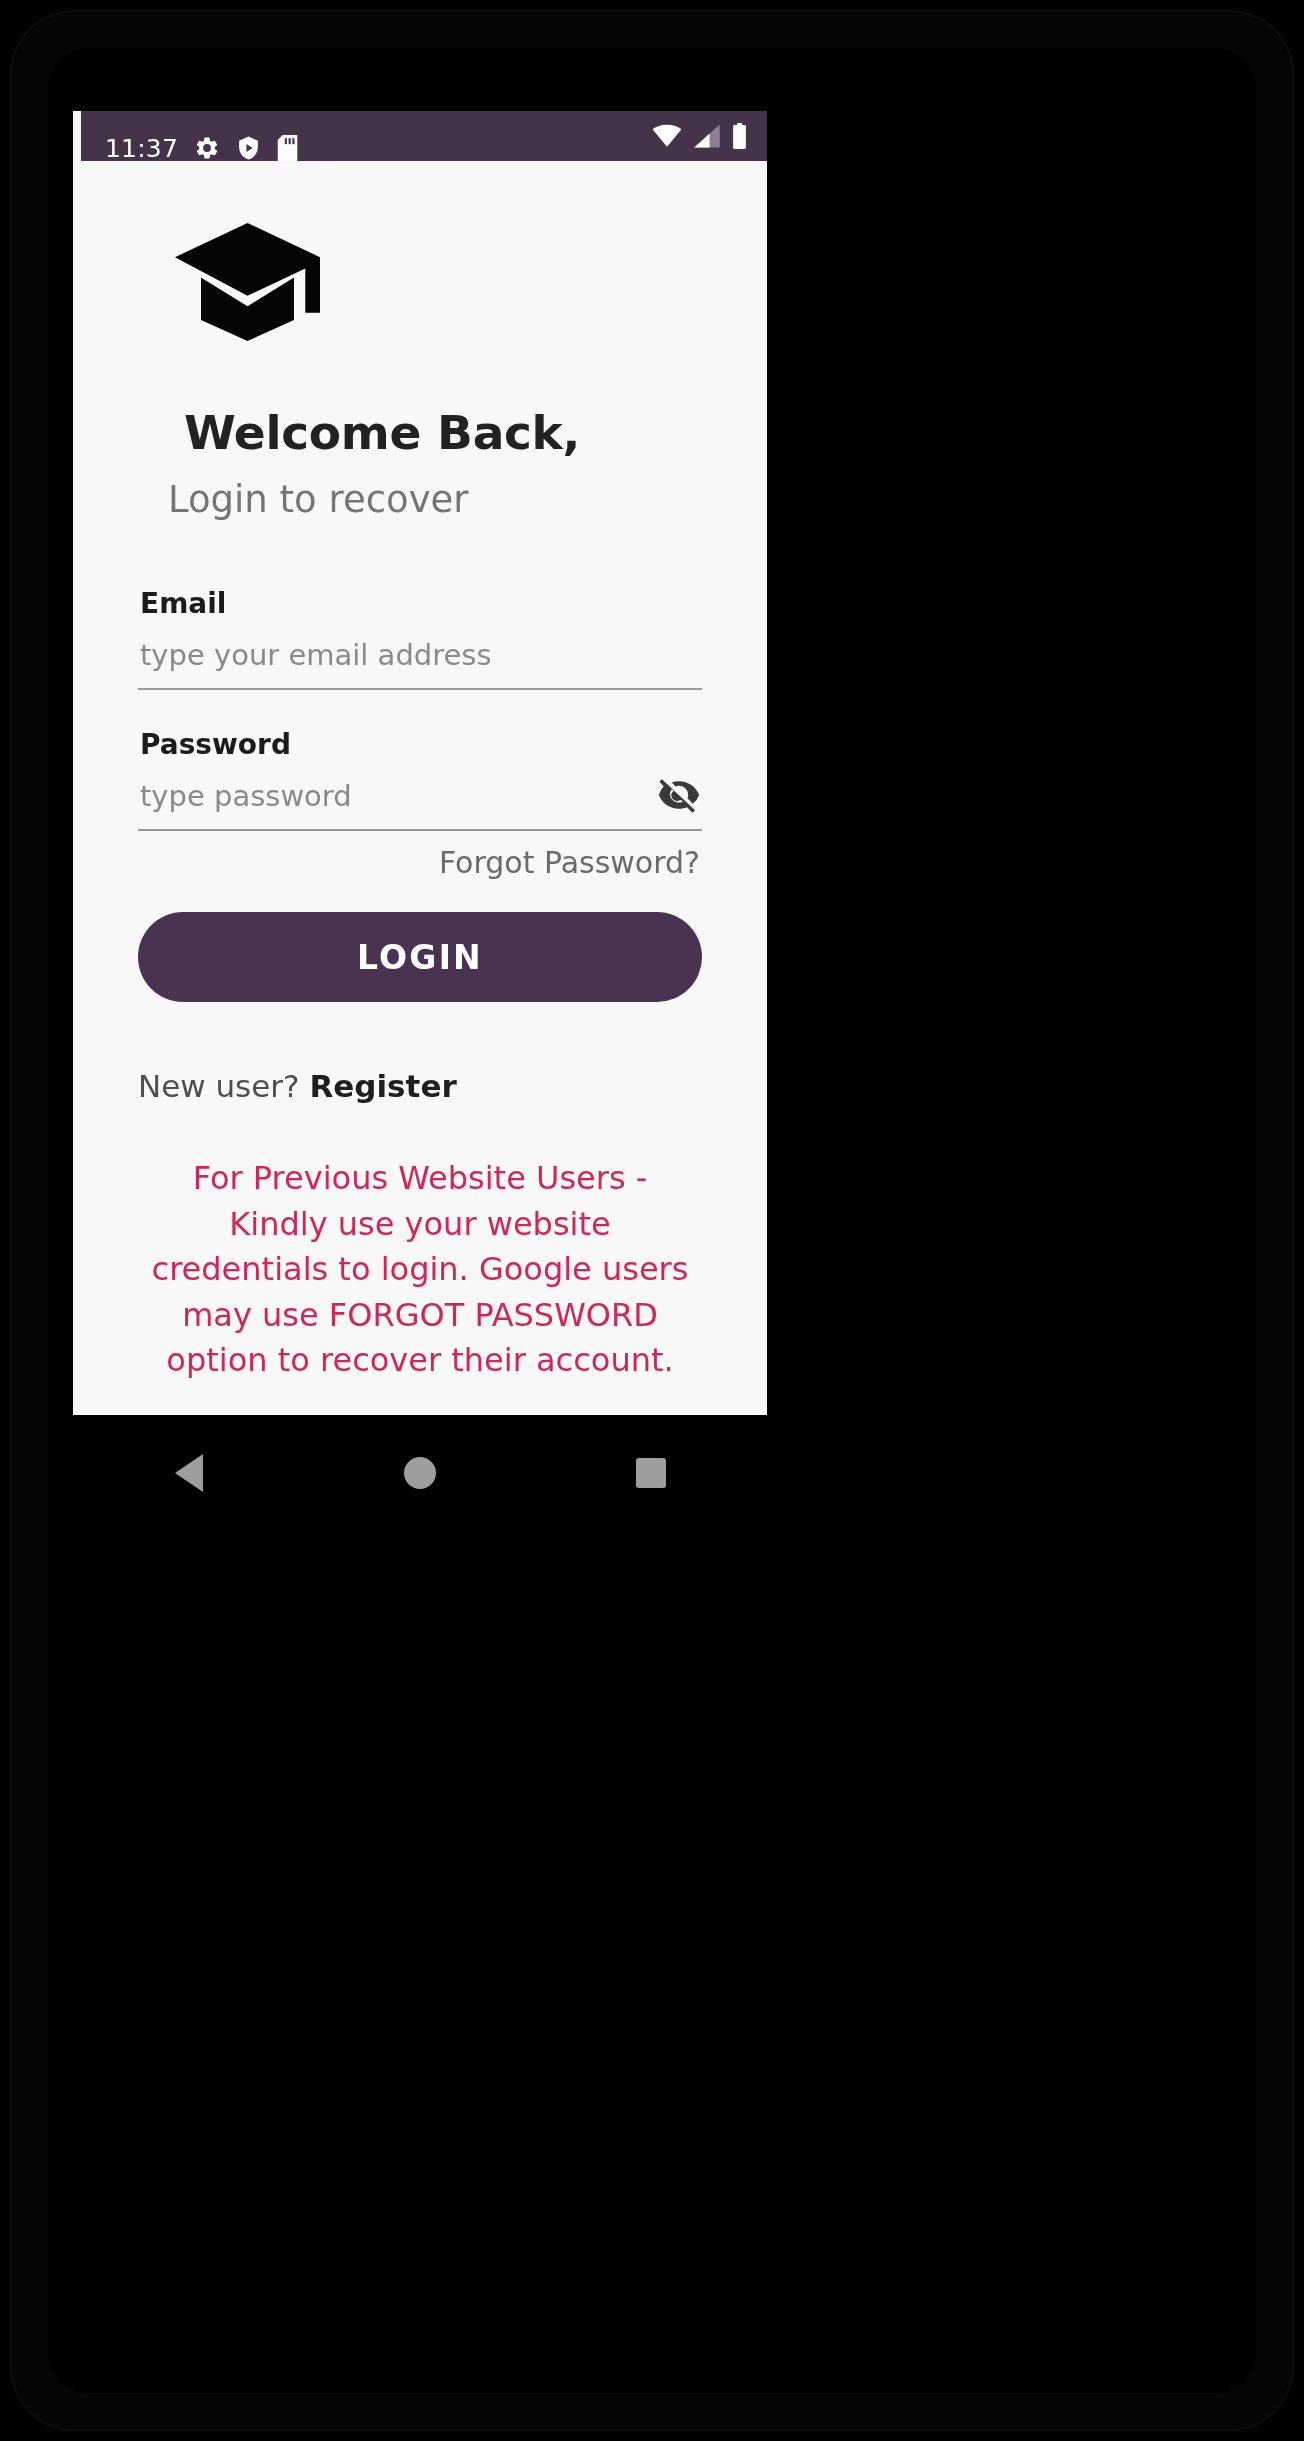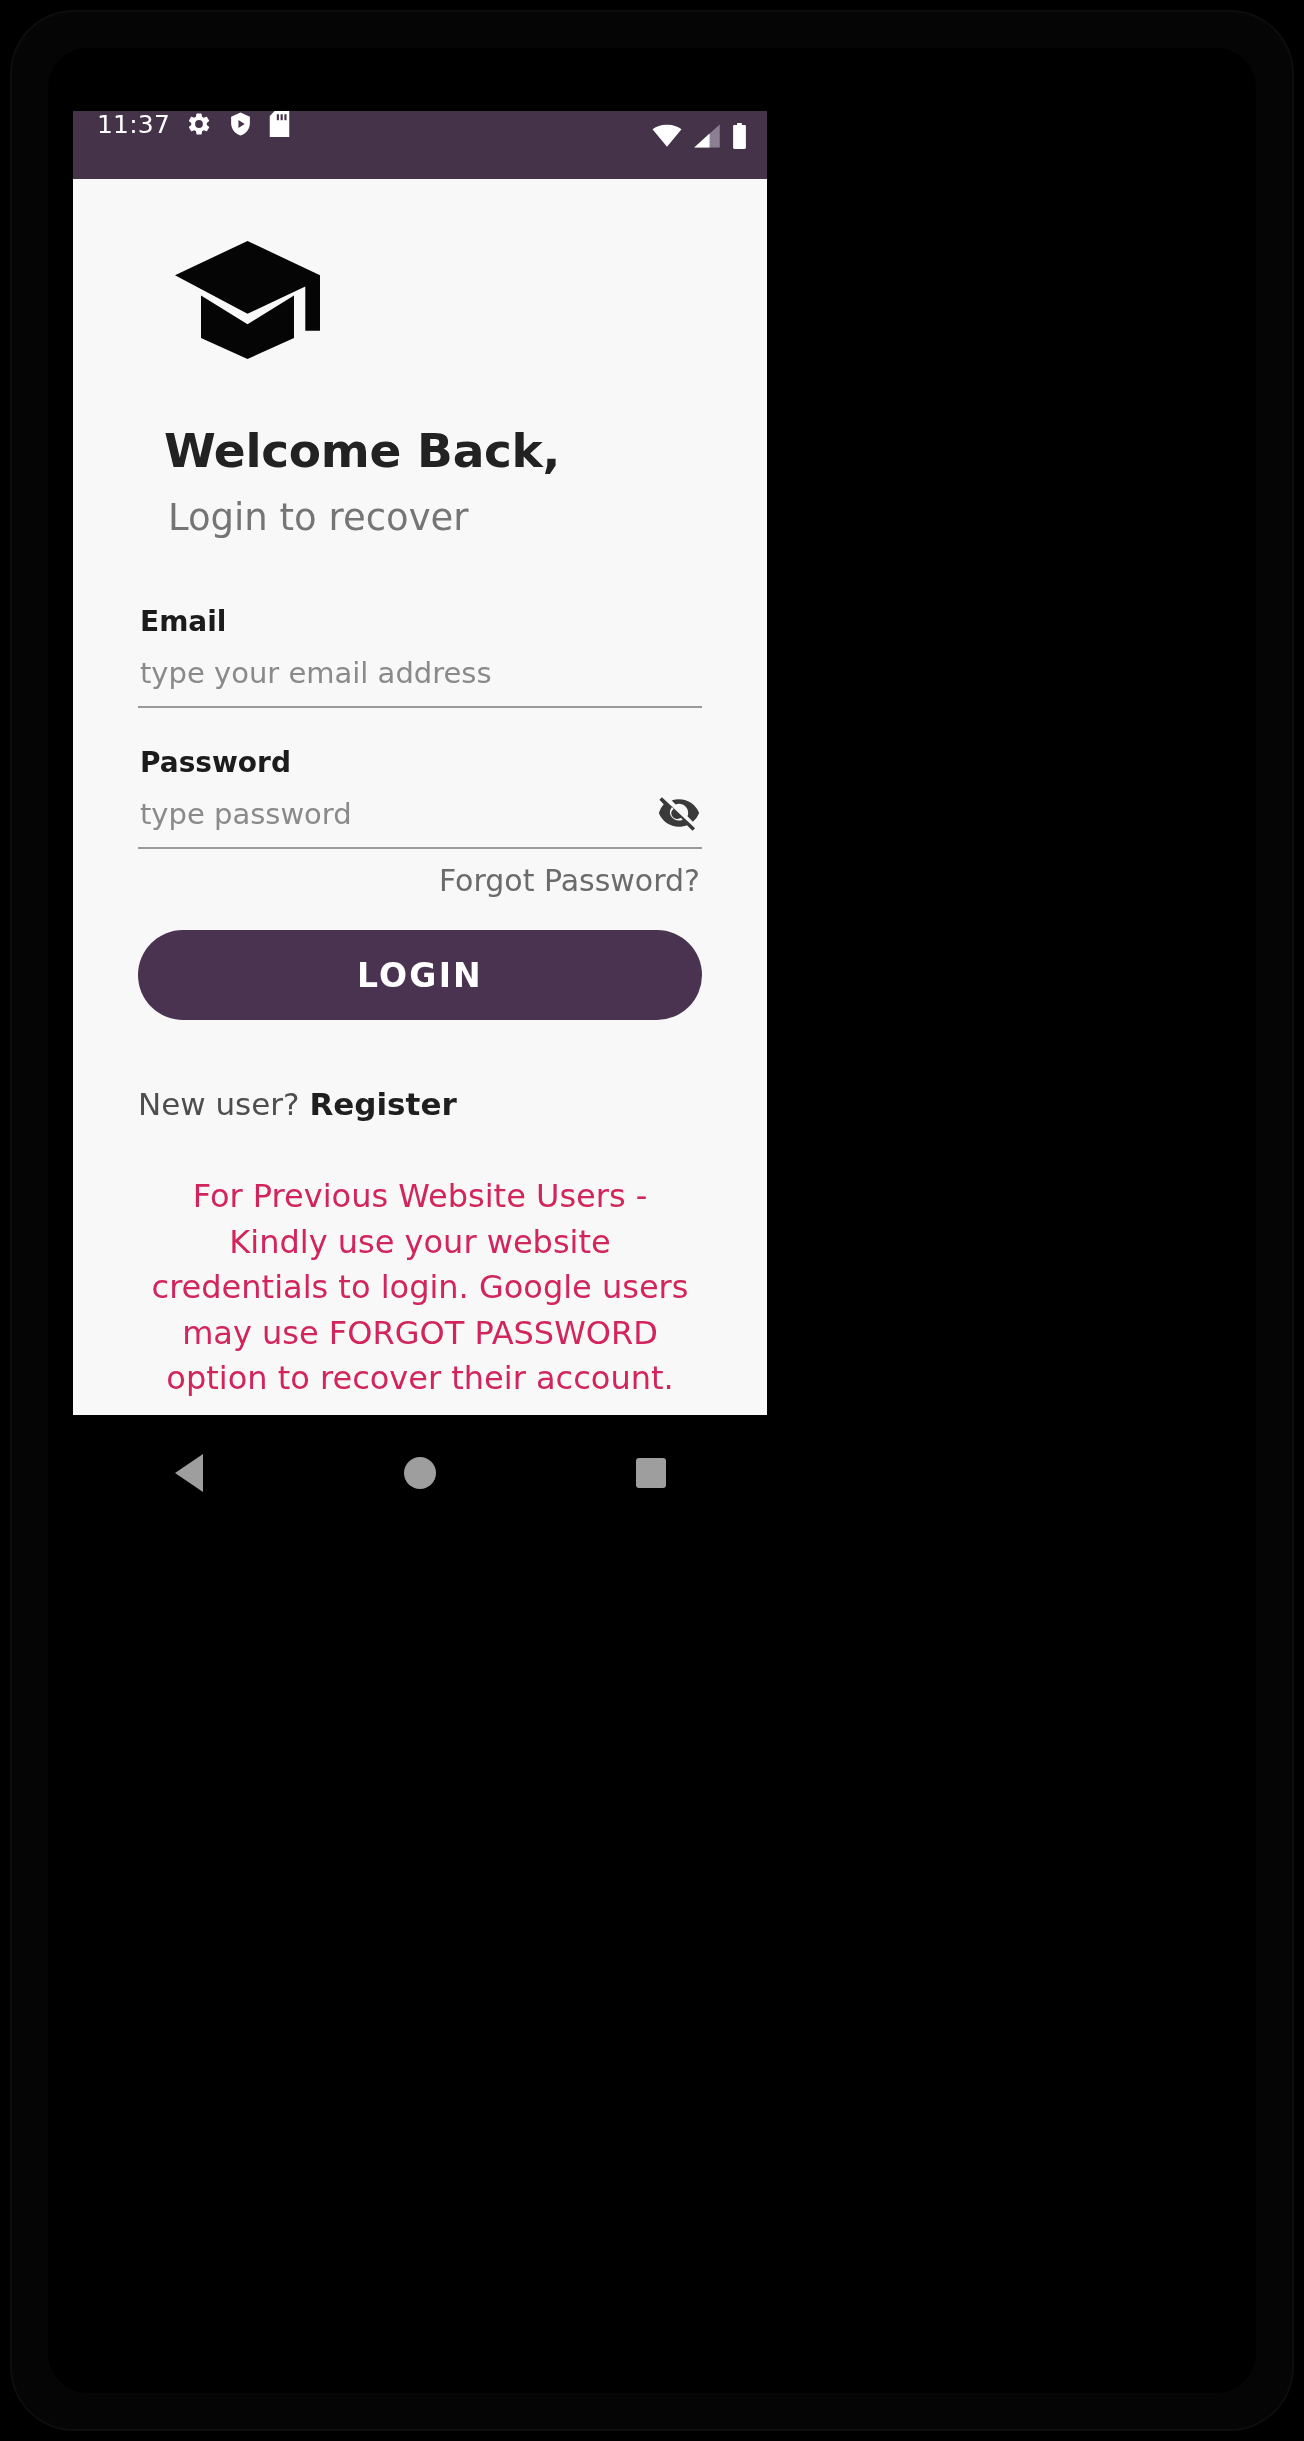--- a/index.html
+++ b/index.html
@@ -45,25 +45,26 @@
     top: 111px;
     width: 694px;
     height: 1304px;
     background: #f8f8f8;
     overflow: hidden;
   }
 
   
   .status-bar {
     position: relative;
-    height: 68px;
+    height: 50px;
     background: #453349;
     display: flex;
-    align-items: flex-start;
+    align-items: flex-end;
     padding: 0 16px 0 24px;
+    margin-left: 8px;
   }
   .status-left {
     display: flex;
     align-items: center;
     gap: 16px;
   }
   .status-time {
     color: #ffffff;
     font-size: 25px;
     font-family: "DejaVu Sans", sans-serif;
@@ -90,21 +91,21 @@
   }
 
   .logo-wrap {
     padding-top: 62px;
     padding-left: 55px;
   }
   .logo-wrap svg { display: block; }
 
   .title {
     margin-top: 67px;
-    margin-left: 44px;
+    margin-left: 64px;
     font-size: 47px;
     font-weight: bold;
     color: #222222;
     letter-spacing: -0.3px;
     line-height: 1.05;
   }
   .subtitle {
     margin-top: 24px;
     margin-left: 48px;
     font-size: 37px;

